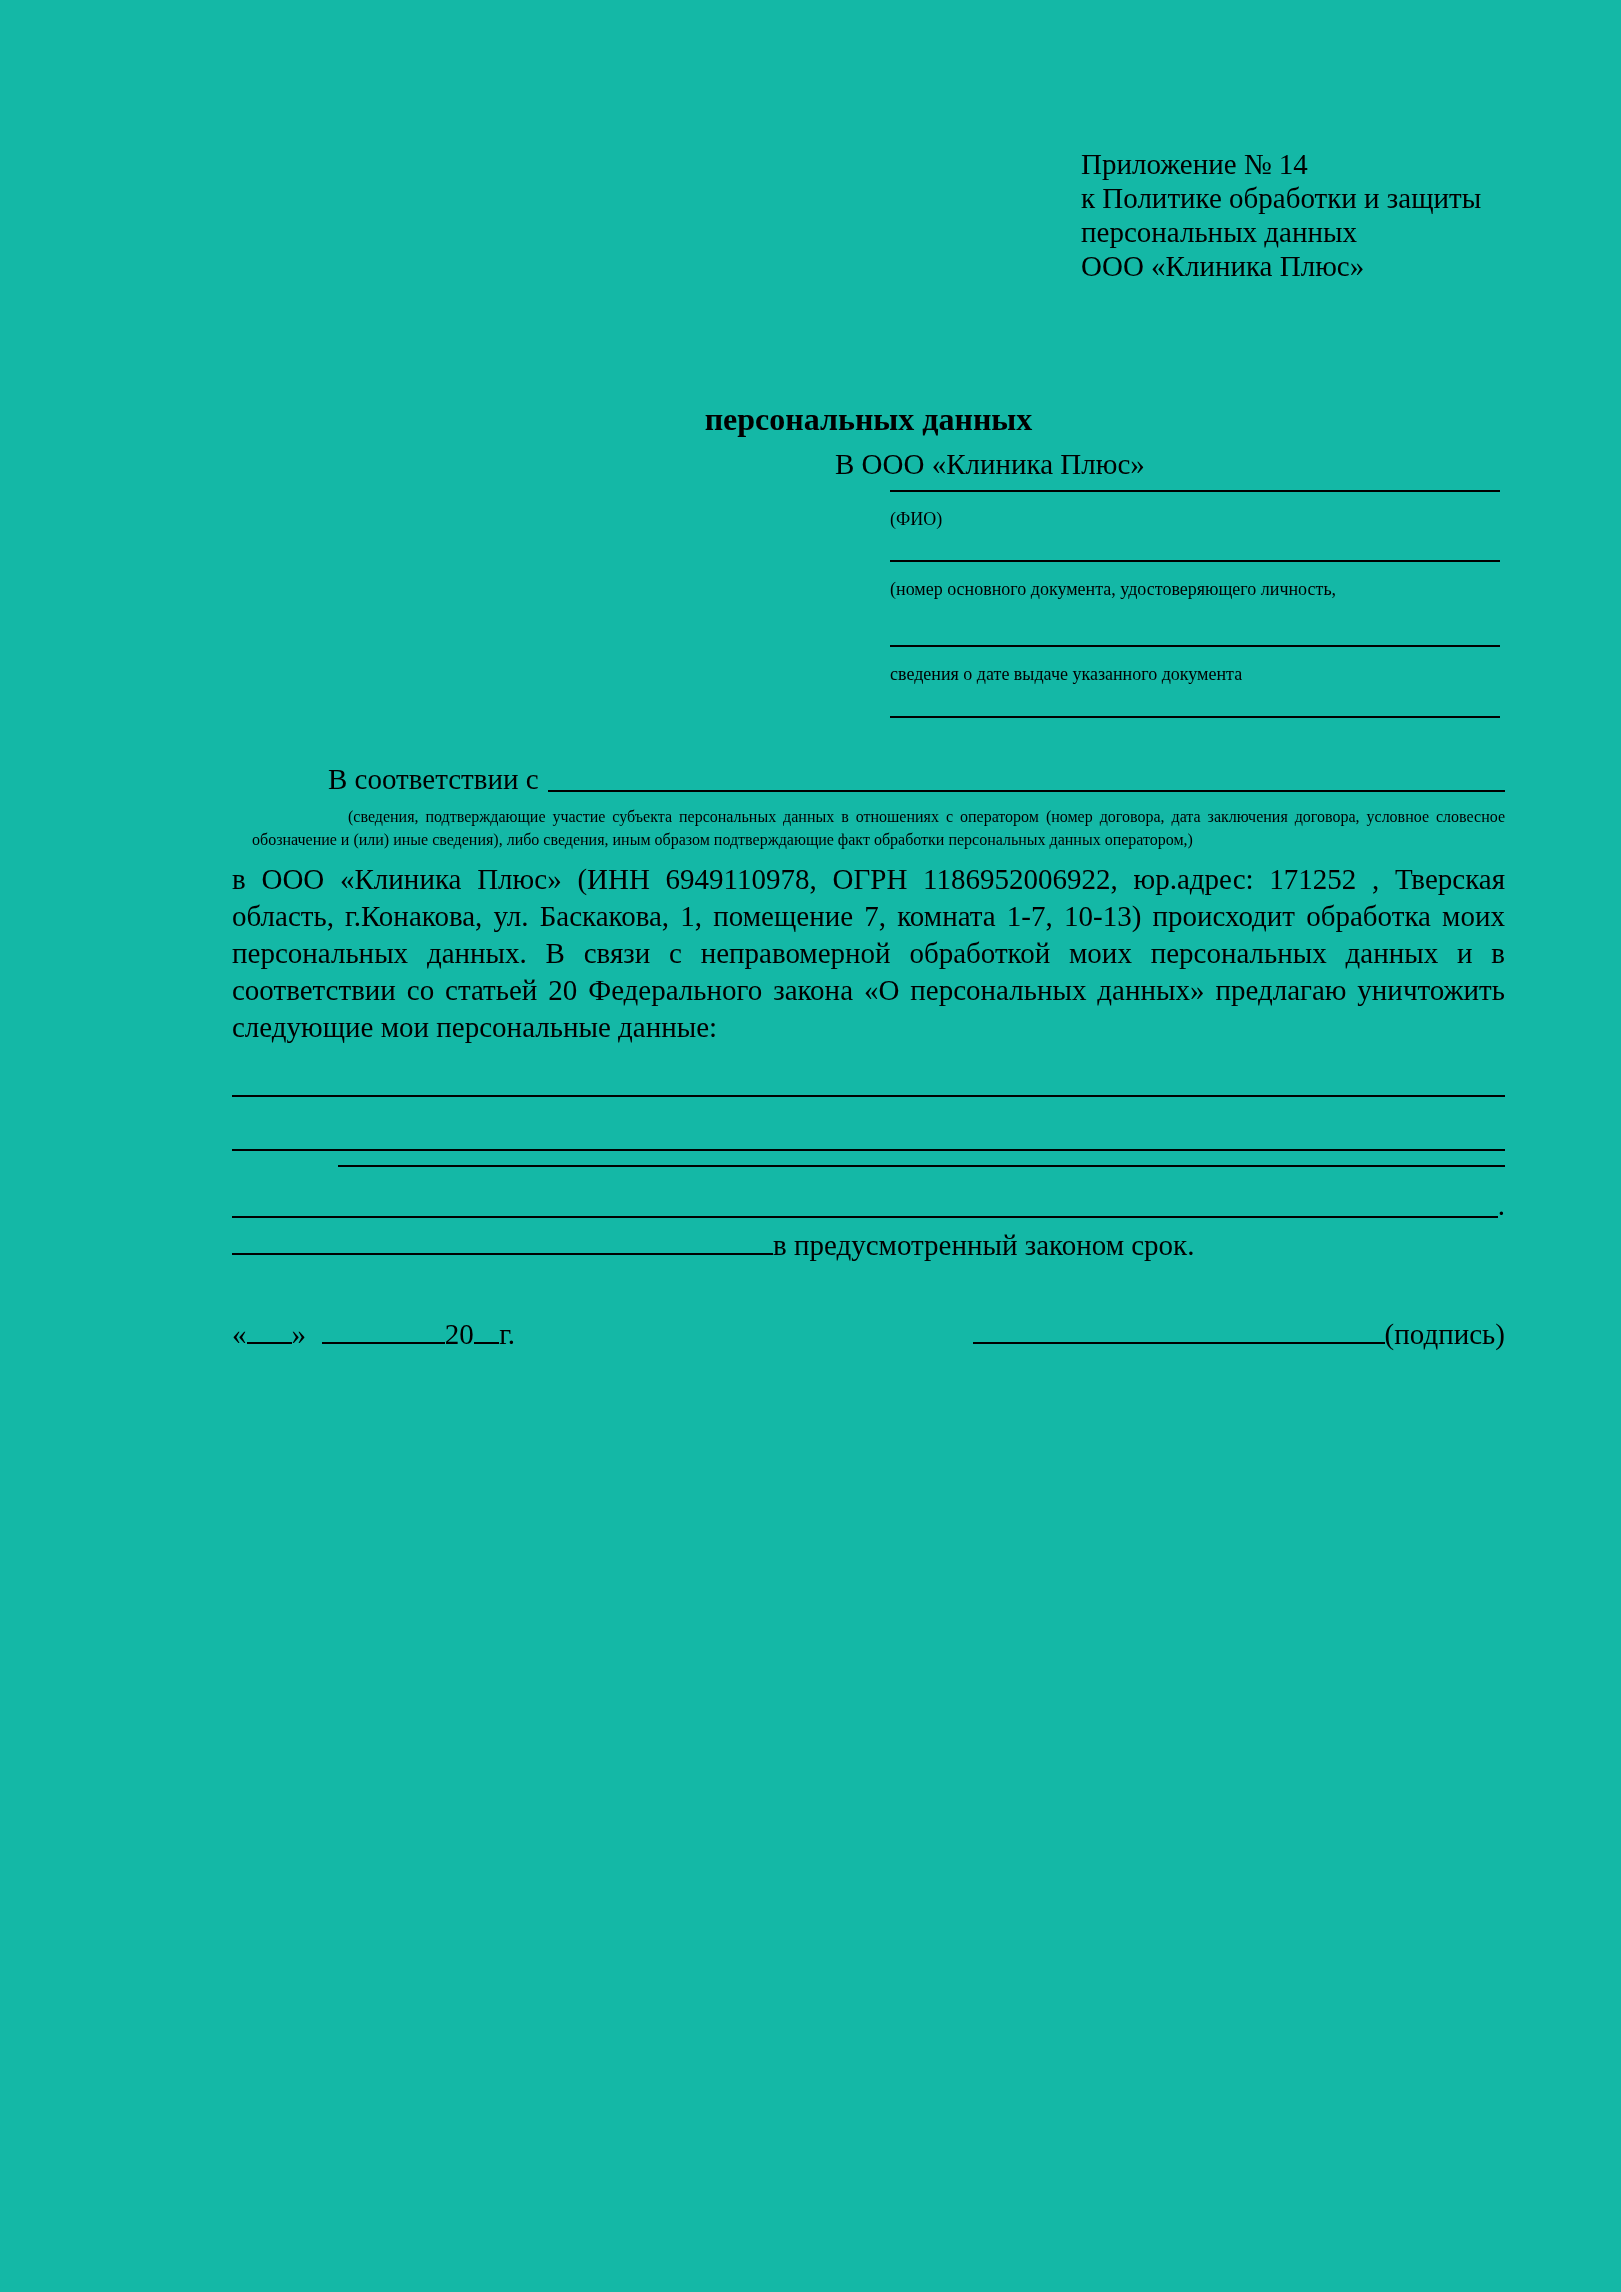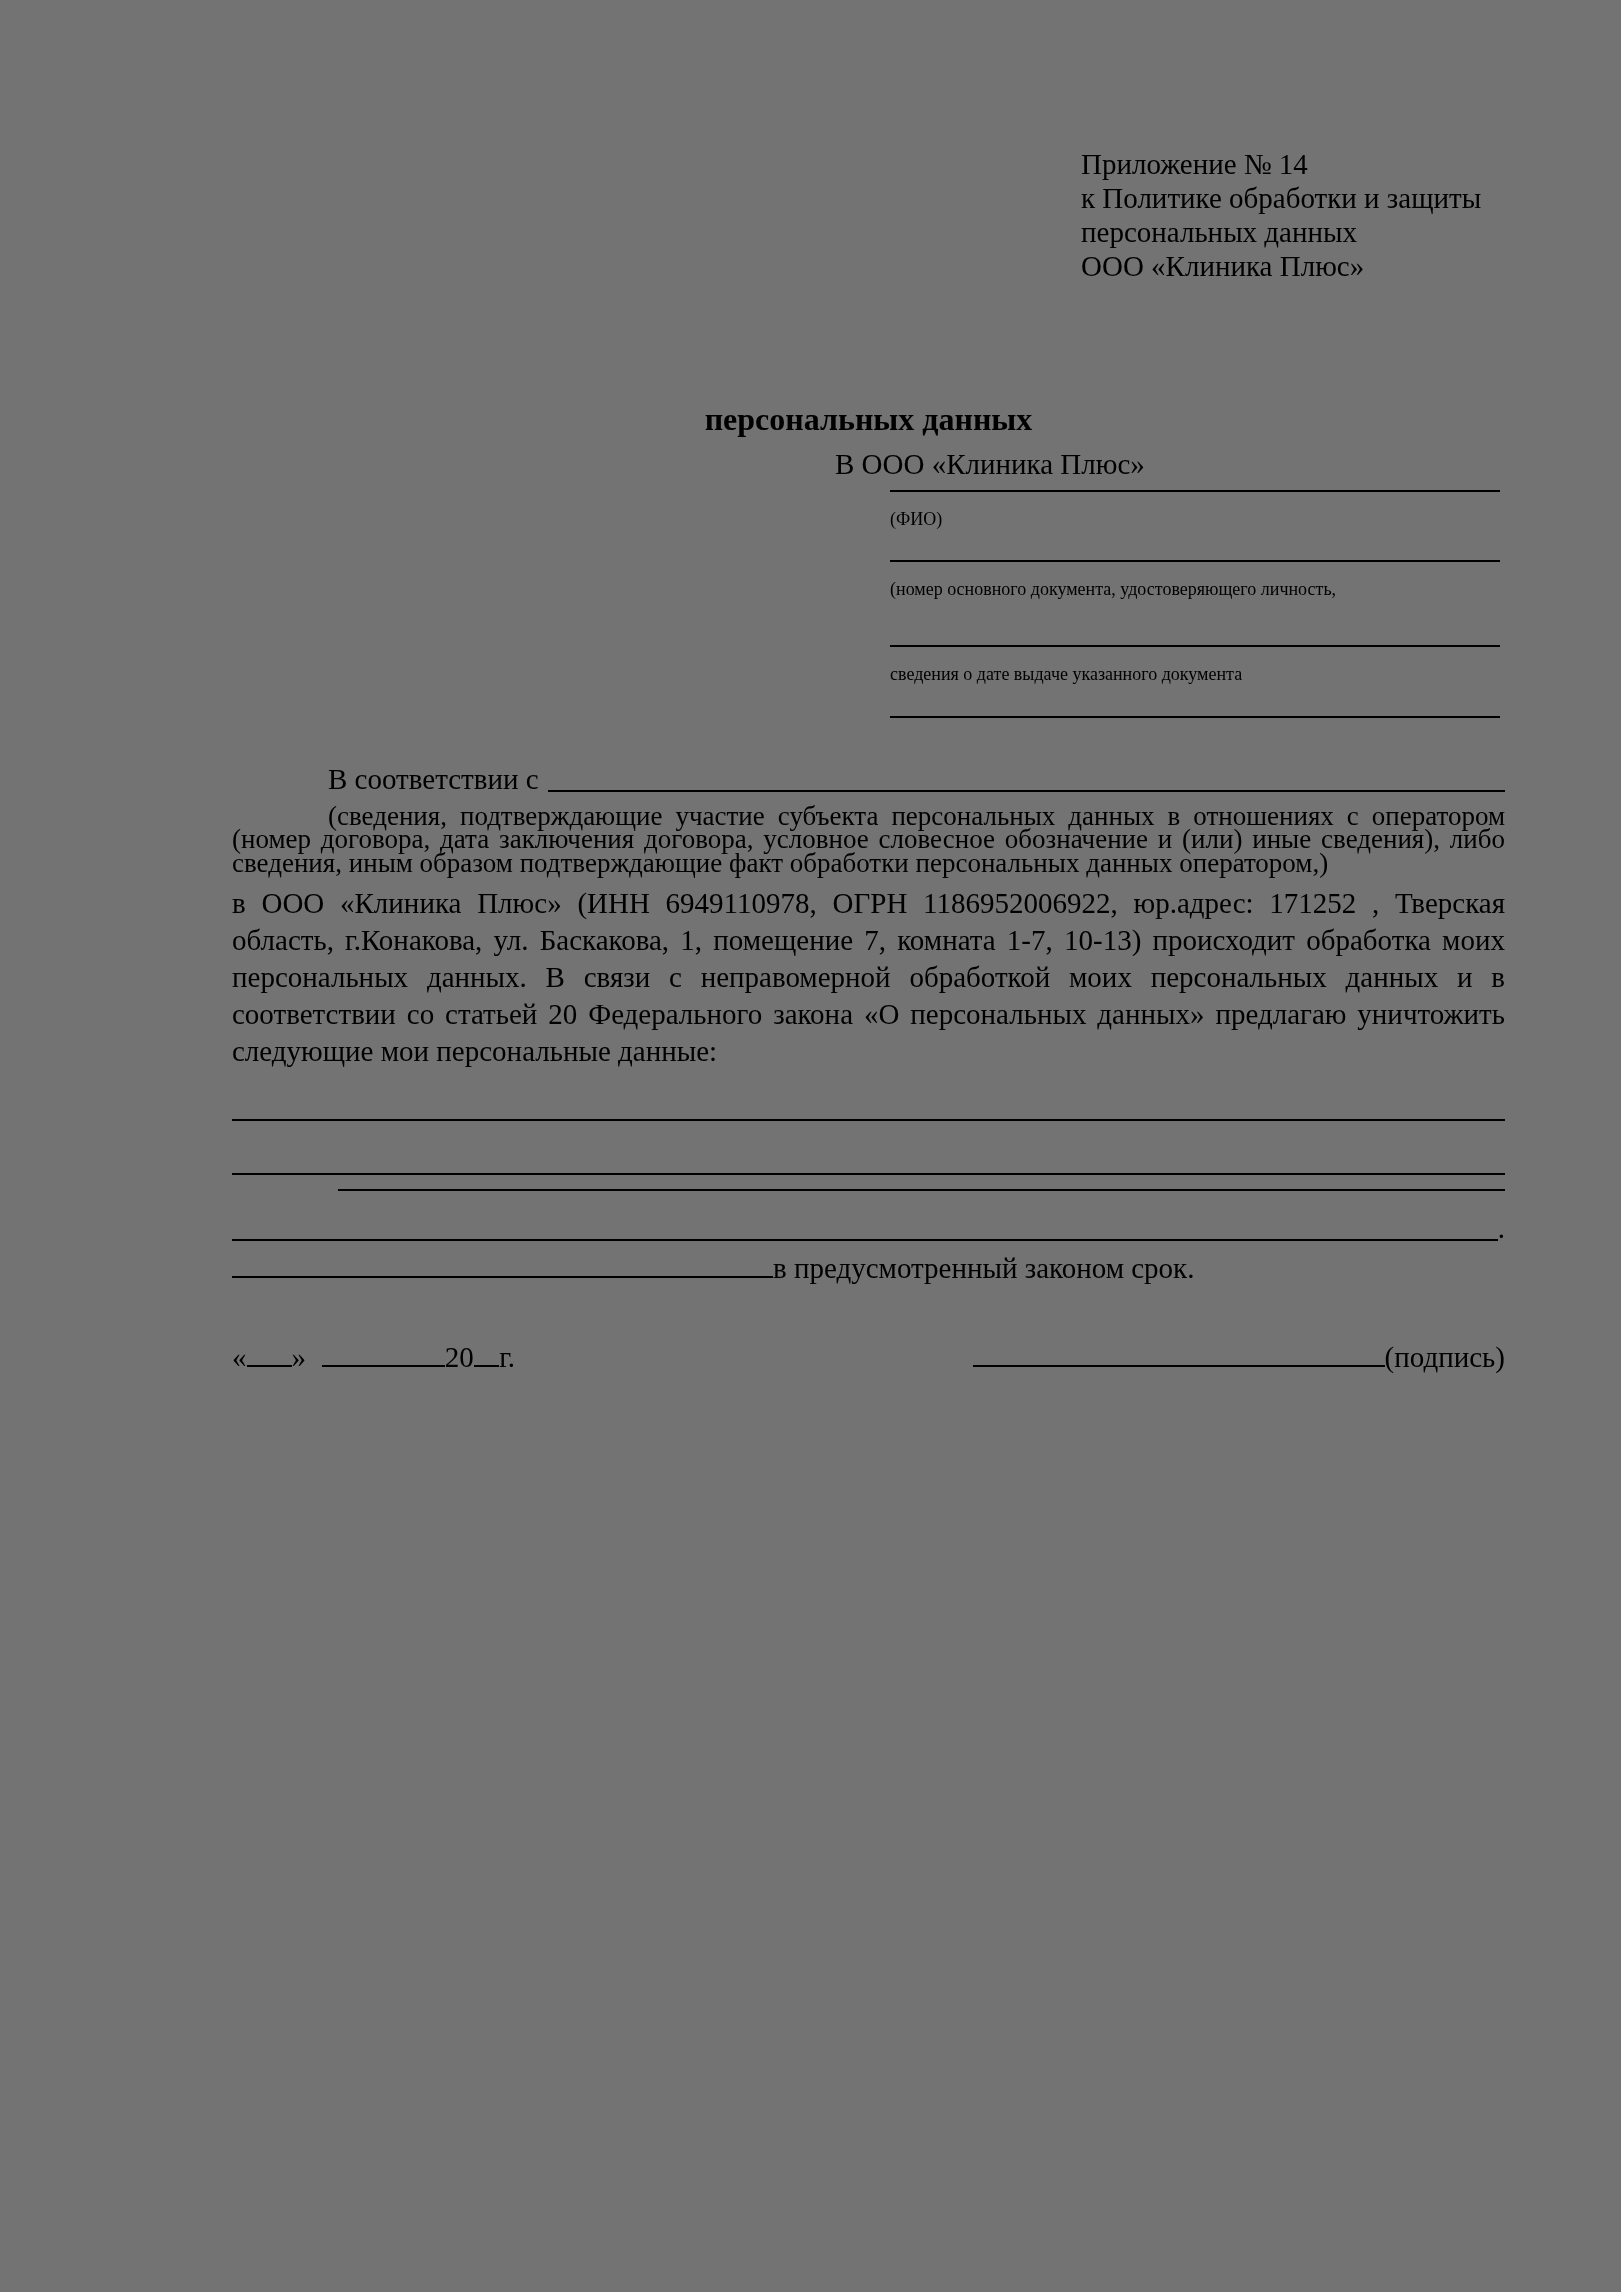--- a/index.html
+++ b/index.html
@@ -1,18 +1,18 @@
 <!DOCTYPE html>
 <html><head>
 <meta charset="utf-8">
 <style>
   html,body { margin:0; padding:0; background:#888; }
   .page {
     position:relative; width:1621px; height:2293px; margin:0 auto;
-    background:#737373; color:#000000;
+    background:#14b8a6; color:#000000;
     font-family:"Liberation Serif","DejaVu Serif",serif;
     font-size:29px; overflow:hidden;
   }
   .content { padding:147px 116px 0 232px; }
 
   
   .doc-header { margin-left:849px; line-height:34px; }
 
   
   .doc-title { margin-top:113px; text-align:center; font-weight:bold; font-size:32px; line-height:47px; }
@@ -29,21 +29,21 @@
   .f-line.l2 { margin-top:27.4px; }
   .f-line.l3 { margin-top:43px; }
   .f-line.l4 { margin-top:28px; }
 
   
   .accordance { display:flex; margin-top:43px; padding-left:96px; line-height:37px; }
   .accordance .lead { white-space:nowrap; }
   .fill { flex:1 1 auto; align-self:flex-end; height:0; border-bottom:2.9px solid #000; margin:0 0 5.9px 9.8px; }
   .fill.noml { margin-left:0; }
 
-  .note { font-size:27px; line-height:23.5px; text-align:justify; text-indent:96px; margin-top:6.9px; }
+  .note { font-size:16px; line-height:23.5px; text-align:justify; text-indent:96px; margin-top:6.9px;margin-left:20px; }
 
   .body-par { text-align:justify; line-height:37px; margin-top:9.8px; }
 
   .blank-line { border-bottom:2.9px solid #000; height:0; }
   .blank-line.b1 { margin-top:49px; }
   .blank-line.b2 { margin-top:52px; }
 
   .reason { display:flex; margin-top:13.7px; padding-left:96px; line-height:37px; }
   .reason .lead { white-space:nowrap; }
   .reason2 { display:flex; margin-top:13.7px; line-height:37px; }

